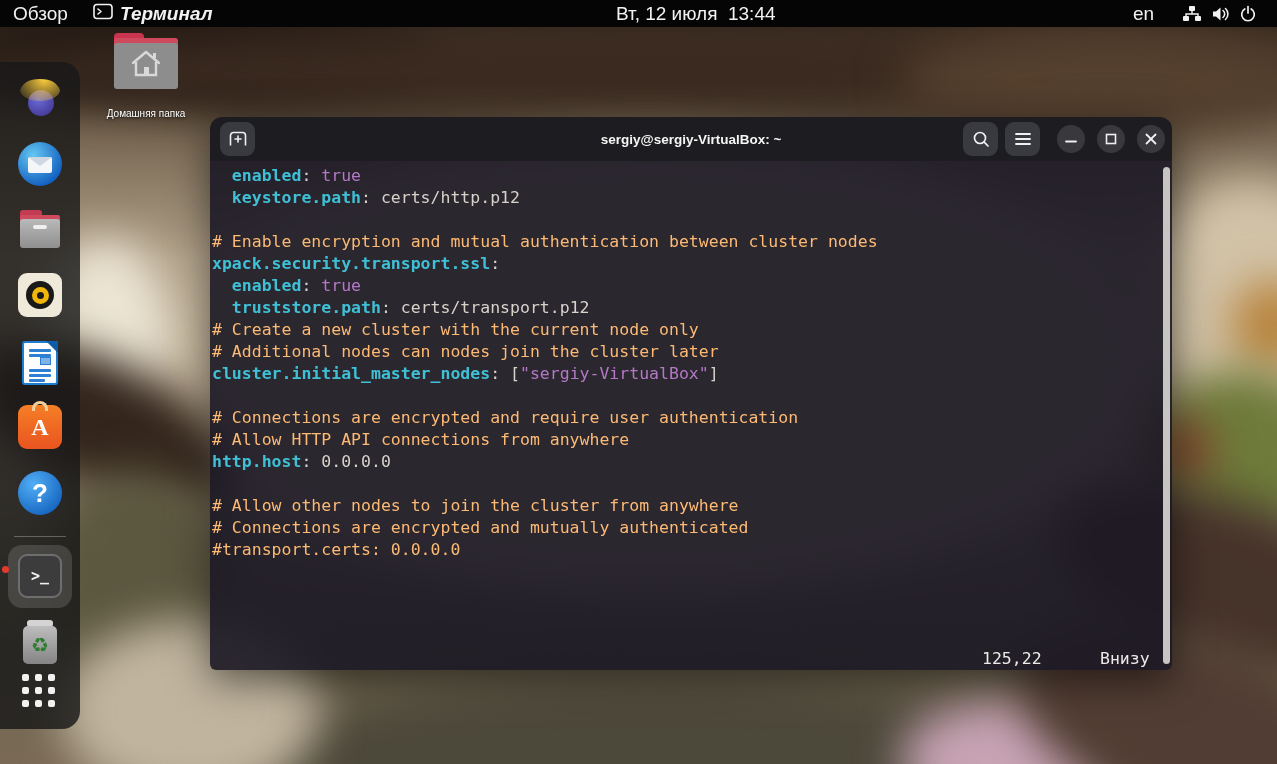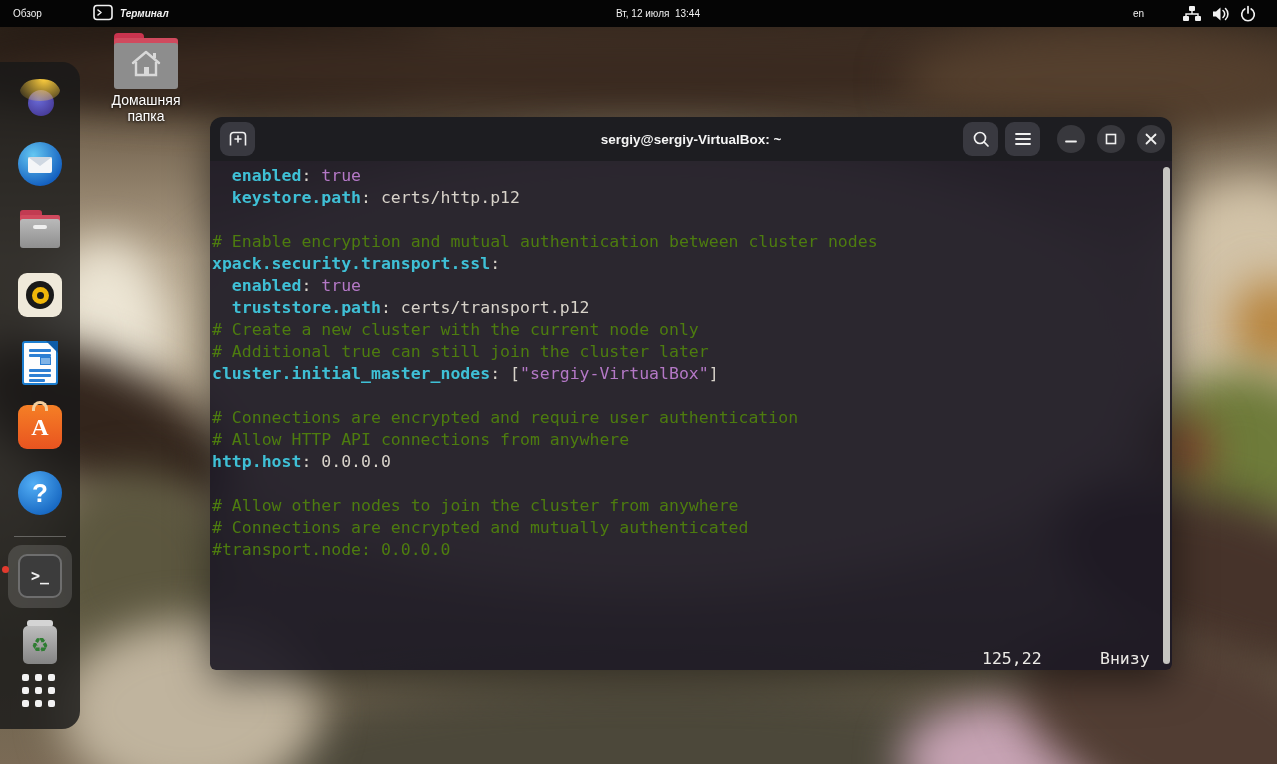--- a/index.html
+++ b/index.html
@@ -6,39 +6,39 @@
   html,body { width:1277px; height:764px; overflow:hidden; background:#000;
               font-family:"Liberation Sans", sans-serif; }
 
   
   .wallpaper { position:absolute; inset:0; overflow:hidden;
     background:linear-gradient(180deg,#241a12 0%,#6b5b47 14%,#b1a189 34%,#a99a82 60%,#6d654f 85%,#7a6a55 100%); }
   .blob { position:absolute; border-radius:50%; filter:blur(22px); }
 
   
   .topbar { position:absolute; top:0; left:0; width:1277px; height:27px;
-    background:#050505; color:#f2f2f2; font-size:10px; z-index:50; }
+    background:#050505; color:#f2f2f2; font-size:19px; z-index:50; }
   .topbar .item { position:absolute; top:0; height:27px; display:flex; align-items:center; }
   .tb-activities { left:13px; }
   .tb-appicon   { left:93px; }
   .tb-appname   { left:120px; font-weight:bold;font-style:italic; }
   .tb-clock     { left:616px; white-space:pre; }
   .tb-layout    { left:1133px; }
   .tb-net       { left:1183px; }
   .tb-vol       { left:1211px; }
   .tb-power     { left:1239px; }
 
   
   .home-icon { position:absolute; left:96px; top:33px; width:100px; z-index:10; text-align:center; }
   .folder { position:relative; width:64px; height:56px; margin:0 auto; }
   .folder .tab  { position:absolute; left:0; top:0;  width:30px; height:12px; background:#c9344e; border-radius:4px 4px 0 0; }
   .folder .flap { position:absolute; left:0; top:5px; width:64px; height:12px; background:#d04a5e; border-radius:3px 3px 0 0; }
   .folder .body { position:absolute; left:0; top:10px; width:64px; height:46px; background:#8d8d8d; border-radius:3px;
                   display:flex; align-items:center; justify-content:center; }
-  .home-label { margin-top:3px; font-size:14px; color:#fff; text-shadow:0 1px 3px rgba(0,0,0,.9); }
+  .home-label { margin-top:19px; font-size:10px; color:#fff; text-shadow:0 1px 3px rgba(0,0,0,.9); }
 
   
   .dock { position:absolute; left:0; top:62px; width:80px; height:667px; z-index:40;
           background:rgba(24,24,24,0.82); border-radius:0 18px 18px 0; }
   .dock-item { position:absolute; left:18px; width:44px; height:44px; }
   .icon-circle { width:44px; height:44px; border-radius:50%; position:relative; overflow:hidden; }
   .ff  { background:radial-gradient(circle at 30% 25%,#ffd54a 0%,#ff910 40%,#e8443a 70%,#c2185b 100%); }
   .ff-globe { position:absolute; left:10px; top:13px; width:26px; height:26px; border-radius:50%;
               background:radial-gradient(circle at 40% 35%,#6a6bd8,#3d2d86); }
   .ff-flame { position:absolute; left:2px; top:2px; width:40px; height:22px; border-radius:50%;
@@ -98,21 +98,21 @@
   .ctl { position:absolute; top:8px; width:28px; height:28px; border-radius:50%; background:#38383d;
          display:flex; align-items:center; justify-content:center; }
   .ctl-min { left:847px; } .ctl-max { left:887px; } .ctl-close { left:927px; }
   .term-title { position:absolute; left:0; right:0; top:0; height:44px; display:flex; align-items:center;
                 justify-content:center; color:#f5f5f5; font-size:13.5px; font-weight:bold; pointer-events:none; }
   .term-content { position:absolute; left:0; right:0; top:44px; bottom:0; background:rgba(27,23,36,0.9);
                   font-family:"DejaVu Sans Mono", monospace; font-size:16.5px; }
   .term-buffer { position:absolute; left:2px; top:4px; right:14px; }
   .tline { white-space:pre; height:22px; line-height:22px; }
   .seg-k { color:#3fc0d6; font-weight:bold; }
-  .seg-c { color:#4d7c0f; }
+  .seg-c { color:#fdba74; }
   .seg-w { color:#d8d3ca; }
   .seg-m { color:#b478c6; }
   .seg-x { background:#3fc0d6; color:#161320; }
   .term-status { position:absolute; left:0; right:0; bottom:0; height:22px; line-height:22px; color:#eceae6; }
   .st-ruler { position:absolute; left:772px; white-space:pre; }
   .st-pos   { position:absolute; left:890px; white-space:pre; }
   .term-scrollbar { position:absolute; right:2px; top:6px; width:7px; height:497px;
                     background:#c6c5c1; border-radius:4px; }
 </style>
 </head>
@@ -317,30 +317,30 @@
   <div class="term-content">
     <div class="term-buffer">
         <div class="tline"><span class="seg-k">  enabled</span><span class="seg-w">: </span><span class="seg-m">true</span></div>
         <div class="tline"><span class="seg-k">  keystore.path</span><span class="seg-w">: certs/http.p12</span></div>
         <div class="tline"></div>
         <div class="tline"><span class="seg-c"># Enable encryption and mutual authentication between cluster nodes</span></div>
         <div class="tline"><span class="seg-k">xpack.security.transport.ssl</span><span class="seg-w">:</span></div>
         <div class="tline"><span class="seg-k">  enabled</span><span class="seg-w">: </span><span class="seg-m">true</span></div>
         <div class="tline"><span class="seg-k">  truststore.path</span><span class="seg-w">: certs/transport.p12</span></div>
         <div class="tline"><span class="seg-c"># Create a new cluster with the current node only</span></div>
-        <div class="tline"><span class="seg-c"># Additional true can still join the cluster later</span></div>
+        <div class="tline"><span class="seg-c"># Additional nodes can nodes join the cluster later</span></div>
         <div class="tline"><span class="seg-k">cluster.initial_master_nodes</span><span class="seg-w">: [</span><span class="seg-m">"sergiy-VirtualBox"</span><span class="seg-w">]</span></div>
         <div class="tline"></div>
         <div class="tline"><span class="seg-c"># Connections are encrypted and require user authentication</span></div>
         <div class="tline"><span class="seg-c"># Allow HTTP API connections from anywhere</span></div>
         <div class="tline"><span class="seg-k">http.host</span><span class="seg-w">: 0.0.0.0</span></div>
         <div class="tline"></div>
         <div class="tline"><span class="seg-c"># Allow other nodes to join the cluster from anywhere</span></div>
         <div class="tline"><span class="seg-c"># Connections are encrypted and mutually authenticated</span></div>
-        <div class="tline"><span class="seg-c">#transport.node: 0.0.0.0</span></div>
+        <div class="tline"><span class="seg-c">#transport.certs: 0.0.0.0</span></div>
         <div class="tline"></div>
       </div>
     <div class="term-status">
       <span class="st-ruler">125,22</span>
       <span class="st-pos">Внизу</span>
     </div>
     <div class="term-scrollbar"></div>
   </div>
 </div>
 

